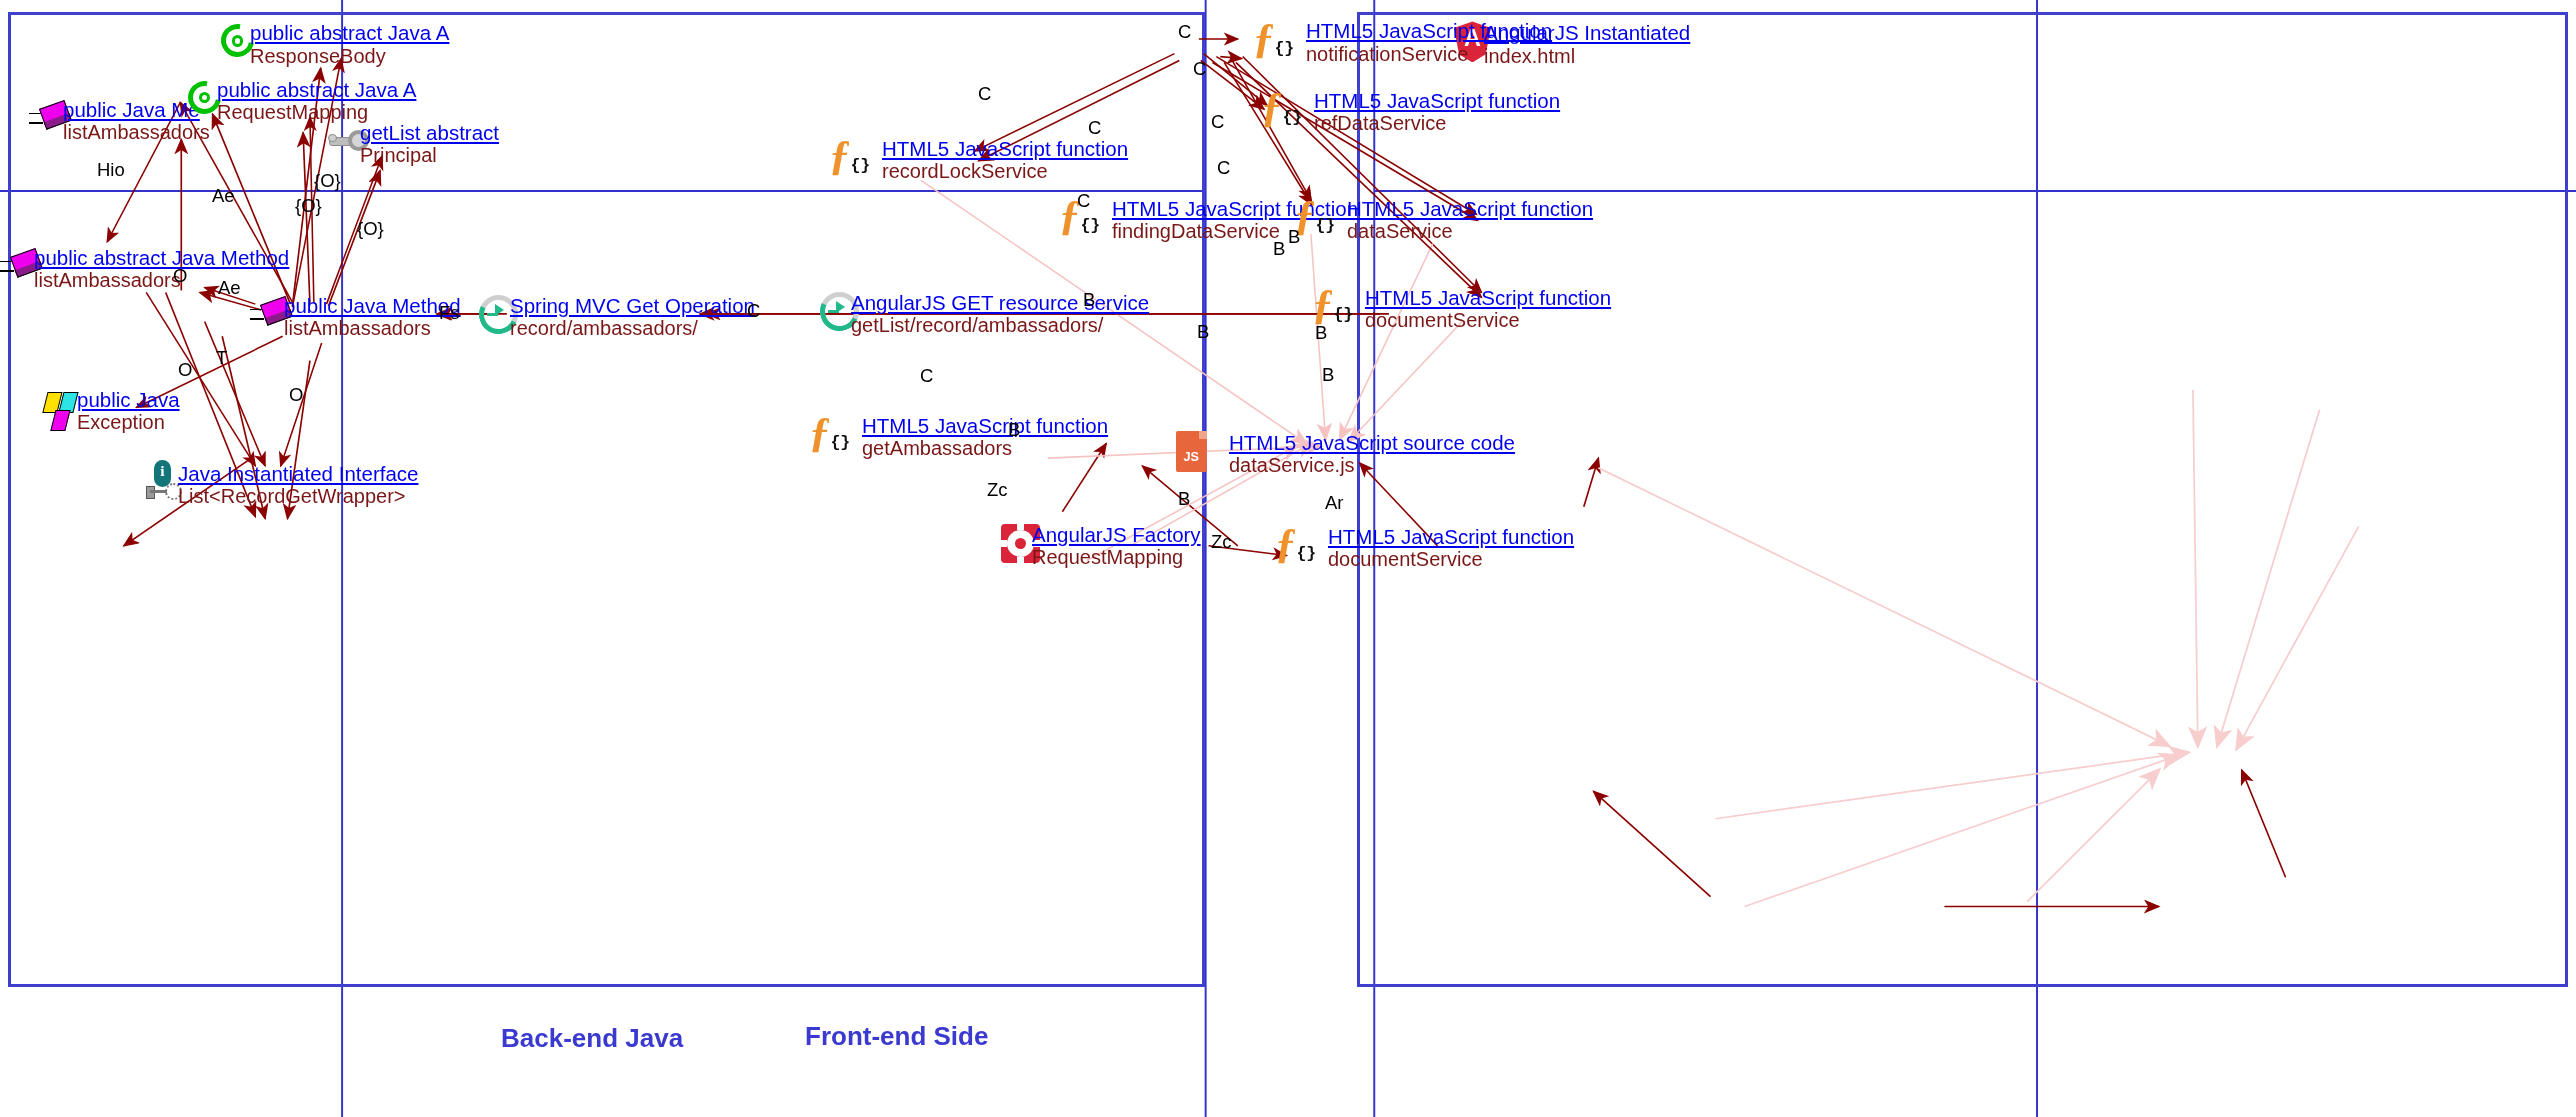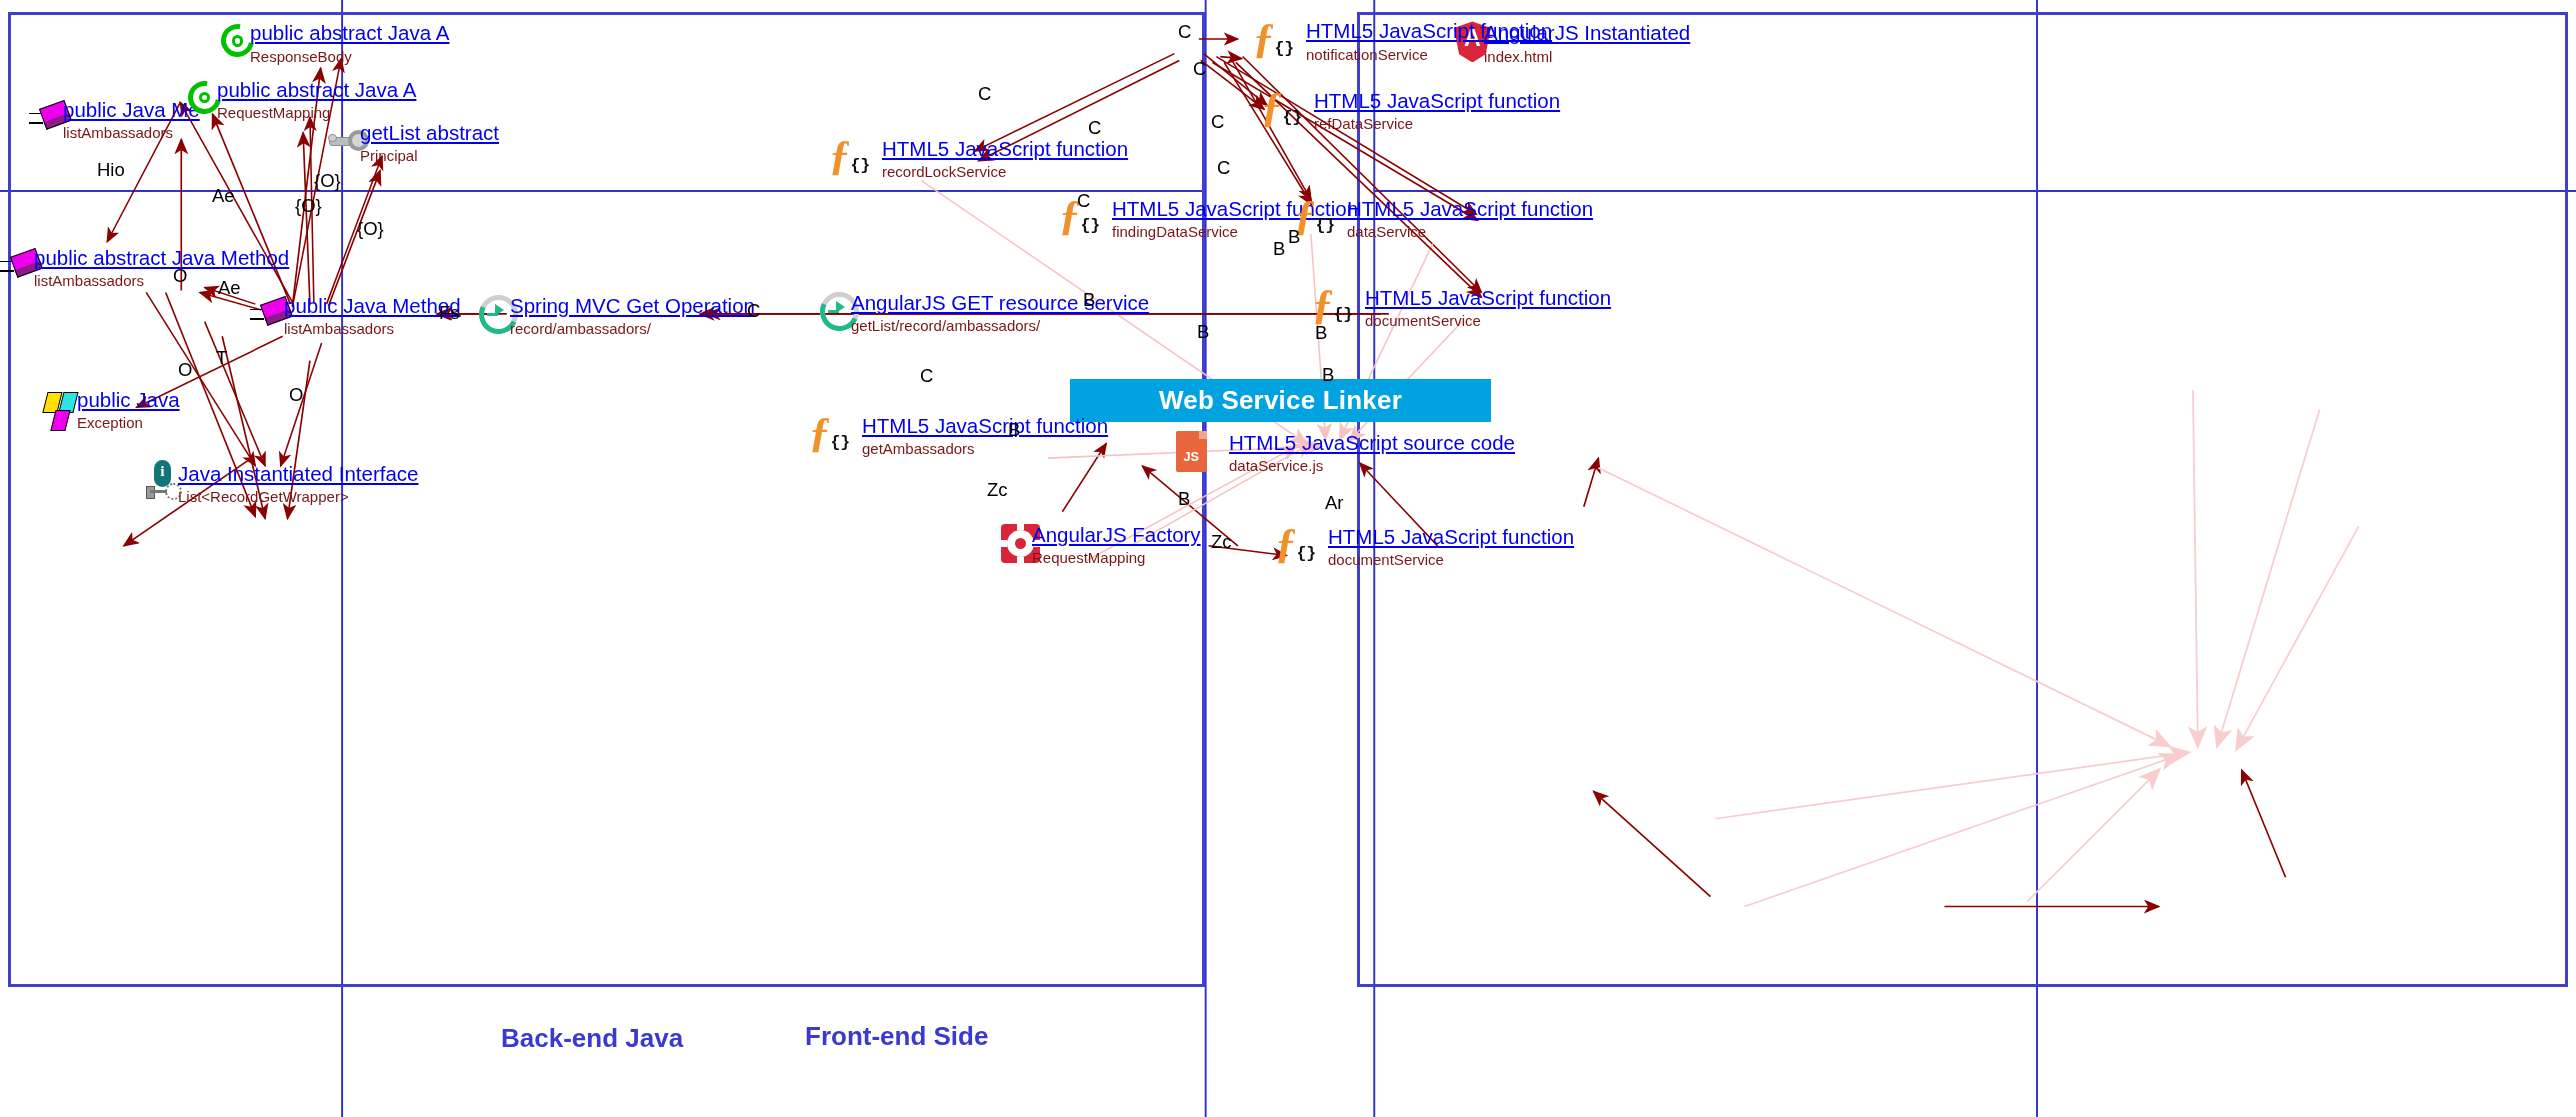--- a/index.html
+++ b/index.html
@@ -12,21 +12,21 @@
 
   
   .node{position:absolute;white-space:nowrap;}
   .node .ico{position:absolute;left:0;top:0;width:45px;height:45px;}
   .node .txt{position:absolute;left:34px;top:1.9px;}
   .node .title{
      color:#0000ee;font-size:20.5px;text-decoration:underline;line-height:23.4px;
      display:block;letter-spacing:0px;
   }
   .node .sub{
-     color:#7a1616;font-size:15px;line-height:21.4px;display:block;margin-top:1px;
+     color:#7a1616;font-size:20px;line-height:21.4px;display:block;margin-top:1px;
   }
 
   
   .frame{position:absolute;border:3.9px solid #4040d0;box-sizing:border-box;}
   .sidelabel{position:absolute;color:#3a3ad0;font-weight:bold;font-size:26px;}
 
   .wsl{
     position:absolute;background:#00a2e0;color:#ffffff;font-weight:bold;
     font-size:26px;display:flex;align-items:center;justify-content:center;
     letter-spacing:0.2px;
@@ -282,21 +282,20 @@
       <path d="M1640,480 L2225,765"></path>
       <path d="M2250,400 L2255,765"></path>
       <path d="M2380,420 L2275,765"></path>
       <path d="M2420,540 L2295,768"></path>
       <path d="M1790,930 L2235,775"></path>
       <path d="M1760,840 L2245,772"></path>
       <path d="M2080,925 L2215,790"></path>
     </g>
   </svg>
 
-  <div class="wsl" style="left:1070px;top:379px;width:421px;height:43px;">Web Service Linker</div>
 
   <div class="sidelabel" style="left:501px;top:1023px;">Back-end Java</div>
   <div class="sidelabel" style="left:805px;top:1021px;">Front-end Side</div>
 
   <div class="node" style="left:29px;top:96px;">
     <div class="ico">
       <div class="ico-method">
           <div class="bar b1"></div>
           <div class="bar b2"></div>
           <div class="box"></div>

